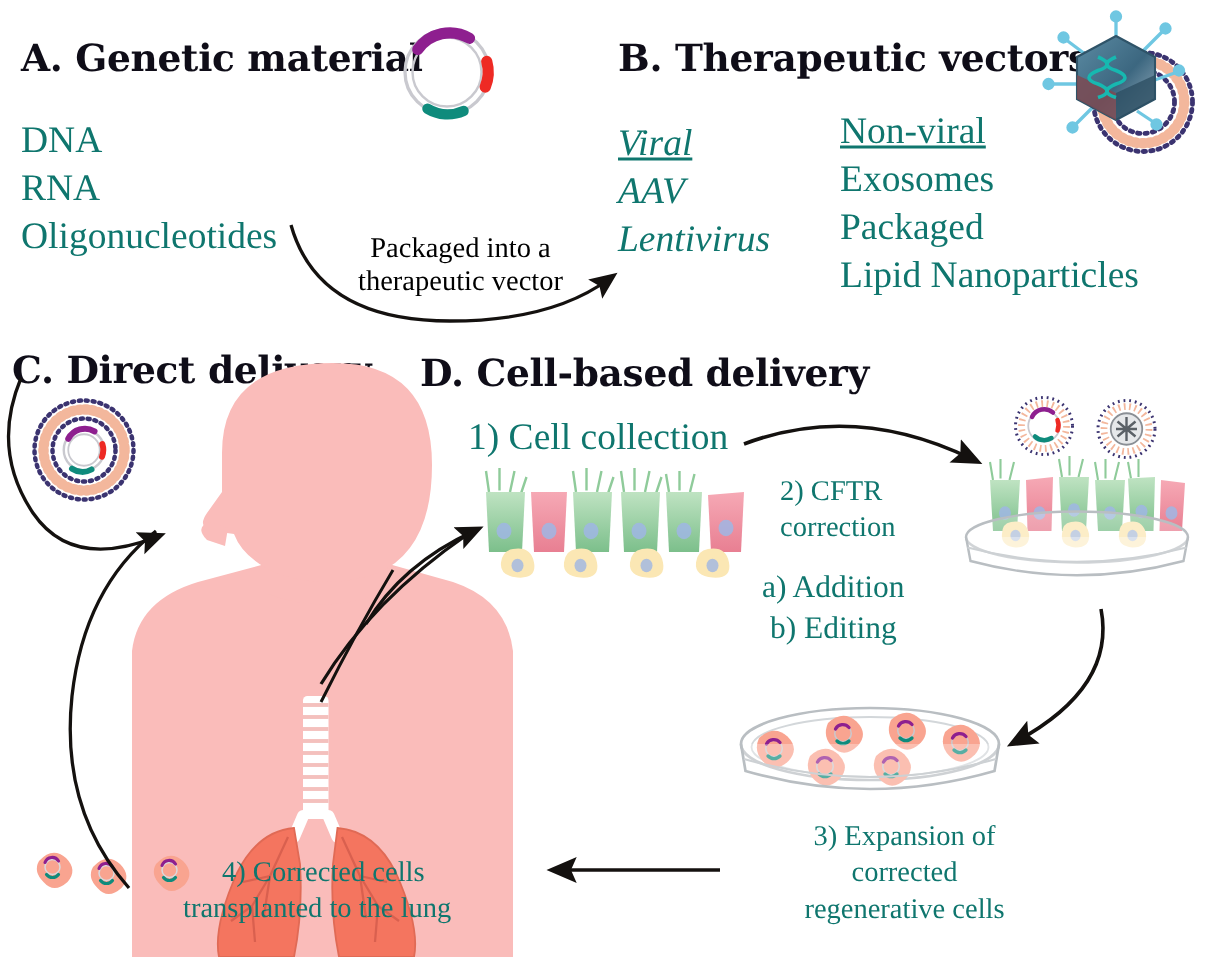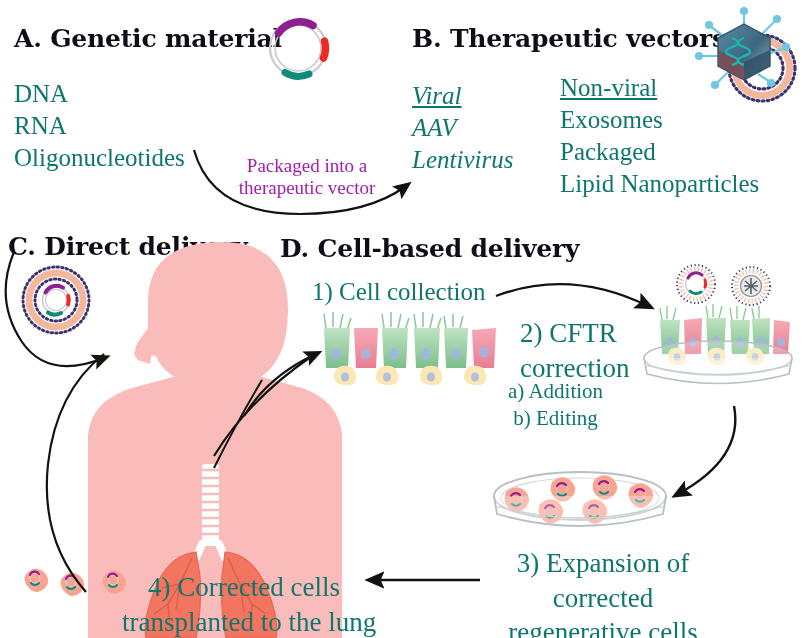--- a/index.html
+++ b/index.html
@@ -32,29 +32,29 @@
     white-space: nowrap;
   }
   .body-text {
     font-family: "Liberation Serif", "DejaVu Serif", serif;
     font-size: 25px;
     color: #0f766e;
     white-space: nowrap;
     line-height: 1.28;
   }
   .body-text.small { font-size: 21px; }
-  .body-text.mid { font-size: 27px; }
+  .body-text.mid { font-size: 19px; }
   .underline-head {
     text-decoration: underline;
     text-underline-offset: 2px;
   }
   .curve-label {
     font-family: "Liberation Serif", "DejaVu Serif", serif;
     font-size: 19px;
-    color: #a21caf;
+    color: #000000;
     text-align: center;
     line-height: 1.18;
     white-space: nowrap;
   }
   .stack { display: flex; flex-direction: column; }
   .center-lines { text-align: center; }
 
   svg.overlay {
     position: absolute;
     left: 0; top: 0;

